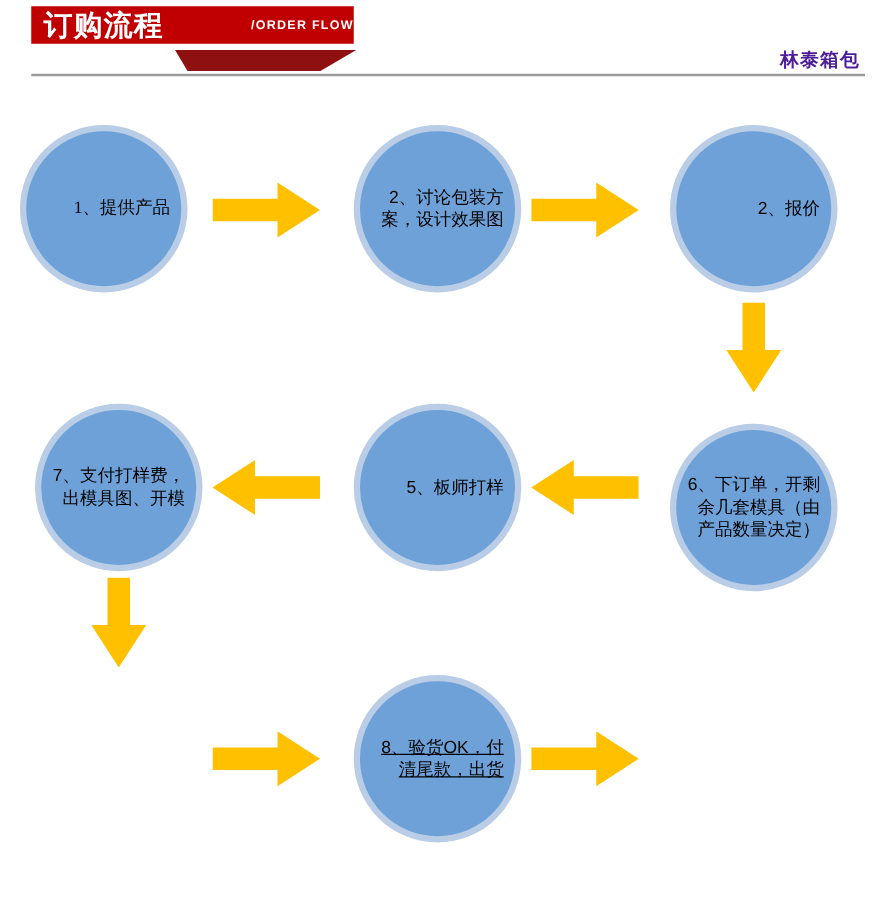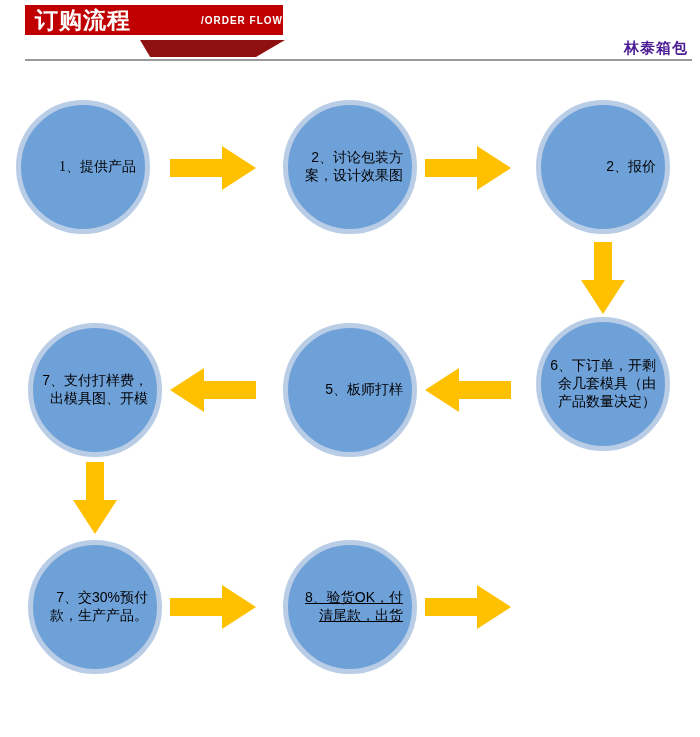--- a/index.html
+++ b/index.html
@@ -125,27 +125,24 @@
   <div class="node" style="left:536px; top:100px;">
     <span class="node-label">2、报价</span>
   </div>
 
   <div class="node" style="left:28px; top:323px;">
     <span class="node-label">7、支付打样费，出模具图、开模</span>
   </div>
   <div class="node" style="left:283px; top:323px;">
     <span class="node-label">5、板师打样</span>
   </div>
-  <div class="node" style="left:536px; top:317px;">
+  <div class="node" style="left:536px; top:339px;">
     <span class="node-label">6、下订单，开剩余几套模具（由产品数量决定）</span>
   </div>
 
-  <div class="node" style="left:28px; top:540px;">
-    <span class="node-label">7、交30%预付款，生产产品。</span>
-  </div>
   <div class="node" style="left:283px; top:540px;text-decoration:underline;">
     <span class="node-label">8、验货OK，付清尾款，出货</span>
   </div>
 
   <div class="arrow" style="left:170px; top:146px;">
     <svg width="86" height="44" viewBox="0 0 86 44">
         <polygon points="0,13 52,13 52,0 86,22 52,44 52,31 0,31"></polygon>
       </svg>
   </div>
   <div class="arrow" style="left:425px; top:146px;">

